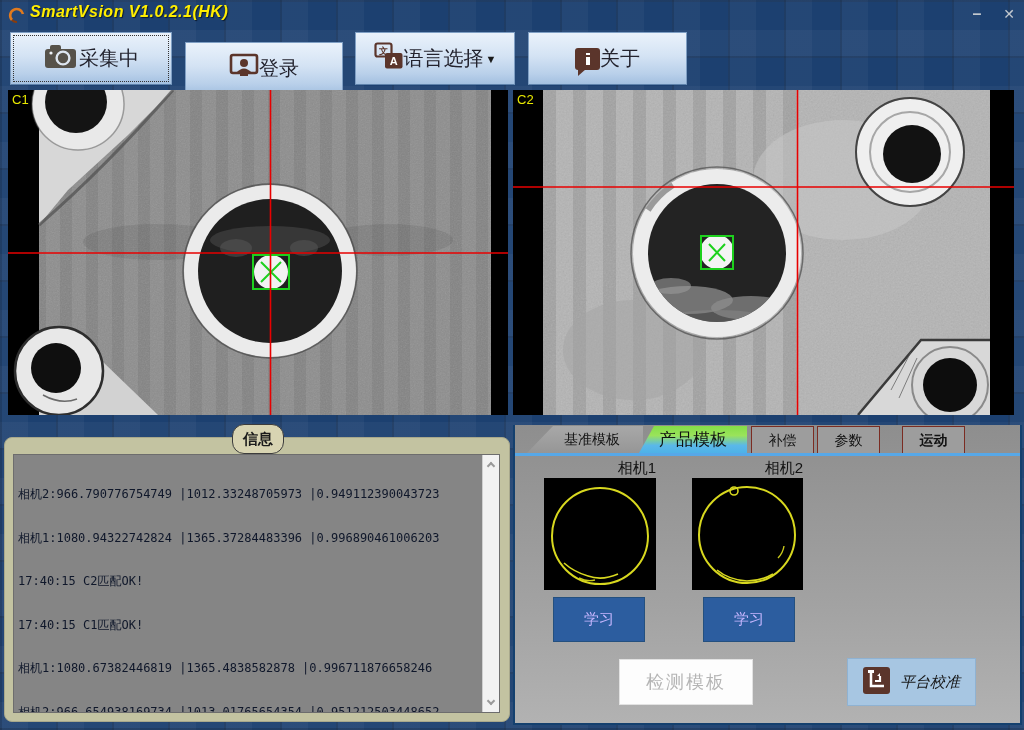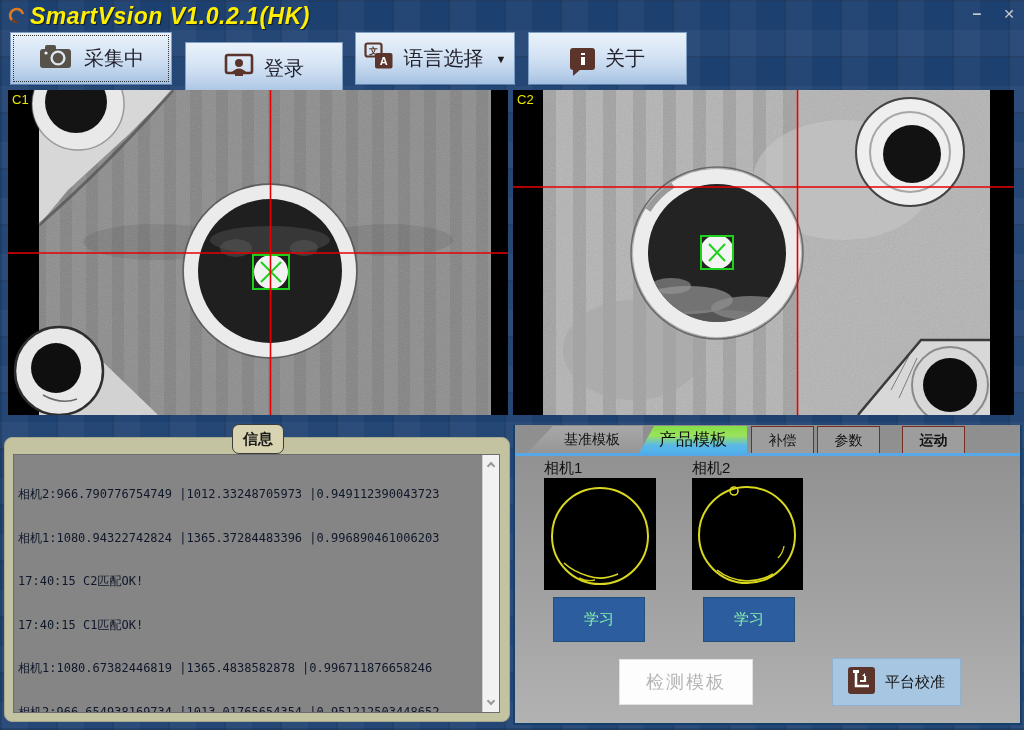--- a/index.html
+++ b/index.html
@@ -10,36 +10,36 @@
       repeating-linear-gradient(0deg, rgba(0,0,0,0.14) 0 2px, transparent 2px 56px),
       repeating-linear-gradient(90deg, rgba(0,0,0,0.14) 0 2px, transparent 2px 56px),
       repeating-linear-gradient(0deg, rgba(255,255,255,0.035) 0 28px, transparent 28px 56px),
       repeating-linear-gradient(90deg, rgba(255,255,255,0.035) 0 28px, transparent 28px 56px),
       #1c4070;
   }
   
   .titlebar { position:absolute; left:0; top:0; width:1024px; height:30px; }
   .logo { position:absolute; left:8px; top:5px; }
   .title {
-    position:absolute; left:30px; top:3px; color:#ffee00; font-size:23px;
+    position:absolute; left:30px; top:3px; color:#ffee00; font-size:16px;
     font-weight:bold; font-style:italic; letter-spacing:0.5px;
     text-shadow:1px 1px 1px rgba(0,0,0,0.6); white-space:nowrap;
   }
   .winbtn {
     position:absolute; top:5px; width:22px; height:18px; color:#c3c9cf;
     font-size:14px; text-align:center; line-height:18px; cursor:default;
   }
   .winbtn.min { left:966px; font-size:16px; font-weight:bold; }
   .winbtn.close { left:998px; }
   
   .toolbtn {
     position:absolute; top:32px; height:53px;
     background:linear-gradient(180deg,#eaf2fb 0%,#d4e3f4 45%,#b9d0ea 80%,#a3c0e0 100%);
     border:1px solid #7f9fc4; border-bottom-color:#5e82ab;
-    display:flex; align-items:center; justify-content:center; gap:10px;
+    display:flex; align-items:center; justify-content:center; gap:0;
     color:#23232e; font-size:20px; cursor:pointer;
   }
   .toolbtn.focused { outline:1px dotted #333; outline-offset:-4px; }
   .dd-arrow { font-size:11px; color:#1a1a1a; margin-left:2px; }
   .about-ico { position:relative; width:25px; height:22px; background:#5b352b; border-radius:3px;
     display:flex; align-items:center; justify-content:center; }
   .about-ico::after { content:""; position:absolute; left:3px; bottom:-6px;
     border-left:8px solid #5b352b; border-bottom:7px solid transparent; }
   .about-i { width:4px; height:12px; display:flex; flex-direction:column; gap:2px; }
   .ai-dot { width:4px; height:3px; background:#fff; }
@@ -49,21 +49,21 @@
   .cam1 { left:8px; width:500px; }
   .cam2 { left:513px; width:501px; }
   .camlabel { position:absolute; left:4px; top:2px; color:#e8e800; font-size:13px; z-index:3; }
   
   .info-panel {
     position:absolute; left:4px; top:437px; width:506px; height:285px;
     background:#c3c3a1; border-radius:8px; border:1px solid #a8a88c;
   }
   .info-tab {
     position:absolute; left:232px; top:424px; width:52px; height:30px; z-index:4;
-    background:#d8d4b2; border:1px solid #3c3c3c; border-radius:7px;
+    background:#d8d4b2; border:1px solid #3c3c3c; border-radius:12px;
     color:#1c1c1c; font-size:15px; font-weight:bold; text-align:center; line-height:28px;
   }
   .log-area {
     position:absolute; left:8px; top:16px; right:9px; bottom:8px;
     background:#858585; border:1px solid #6d6d6d; overflow:hidden;
     color:#0f172a; font-family:"DejaVu Sans Mono", monospace;
     font-size:12px; line-height:14.5px; padding:3px 2px 0 4px; white-space:pre;
   }
   .log-line { white-space:pre; }
   .vscroll {
@@ -88,35 +88,35 @@
     border:1px solid #7b2c22; border-bottom:none;
   }
   .tab.slant { clip-path:polygon(26px 0, 100% 0, 100% 100%, 0 100%); border:none;
     background:linear-gradient(180deg,#a8a8a8,#969696); padding-left:14px; }
   .tab.selected {
     clip-path:polygon(15px 0, 100% 0, 100% 100%, 0 100%); border:none;
     background:linear-gradient(180deg,#84de48 0%,#9ae35a 35%,#5ab8e9 72%,#4eb2e8 100%);
     font-weight:normal; font-size:17px; line-height:27px; z-index:2;
   }
   .tab-underline { position:absolute; left:0; top:28px; width:100%; height:3px; background:#57a8e8; }
-  .cam-cap { position:absolute; top:34px; color:#121212; font-size:15px; text-align:left; }
+  .cam-cap { position:absolute; top:34px; color:#121212; font-size:15px; text-align:right; }
   .preview { position:absolute; top:53px; width:112px; height:112px; background:#000; }
   .btn-learn {
     position:absolute; top:172px; width:92px; height:45px; background:#2c5d9f;
-    border:1px solid #24507f; color:#86efac; font-size:15px; cursor:pointer;font-family:Liberation Serif, serif;
+    border:1px solid #24507f; color:#c4b5fd; font-size:15px; cursor:pointer;font-family:Liberation Serif, serif;
   }
   .btn-detect {
     position:absolute; left:104px; top:234px; width:134px; height:46px;
     background:#fdfdfd; border:1px solid #e2e2e2; color:#b5b5b5; font-size:18px;
     letter-spacing:2px;
   }
   .btn-calib {
-    position:absolute; left:317px; top:233px; width:129px; height:48px;
+    position:absolute; left:332px; top:233px; width:129px; height:48px;
     background:#a7c6e2; border:1px solid #8fb2d2; color:#151515; font-size:15px;
-    display:flex; align-items:center; justify-content:center; gap:10px; cursor:pointer;
+    display:flex; align-items:center; justify-content:center; gap:10px; cursor:pointer;font-style:italic;
   }
 </style>
 </head>
 <body>
 
 <div id="window">
 
   <div class="titlebar">
     <span class="logo">
       <svg width="18" height="20" viewBox="0 0 18 20">

